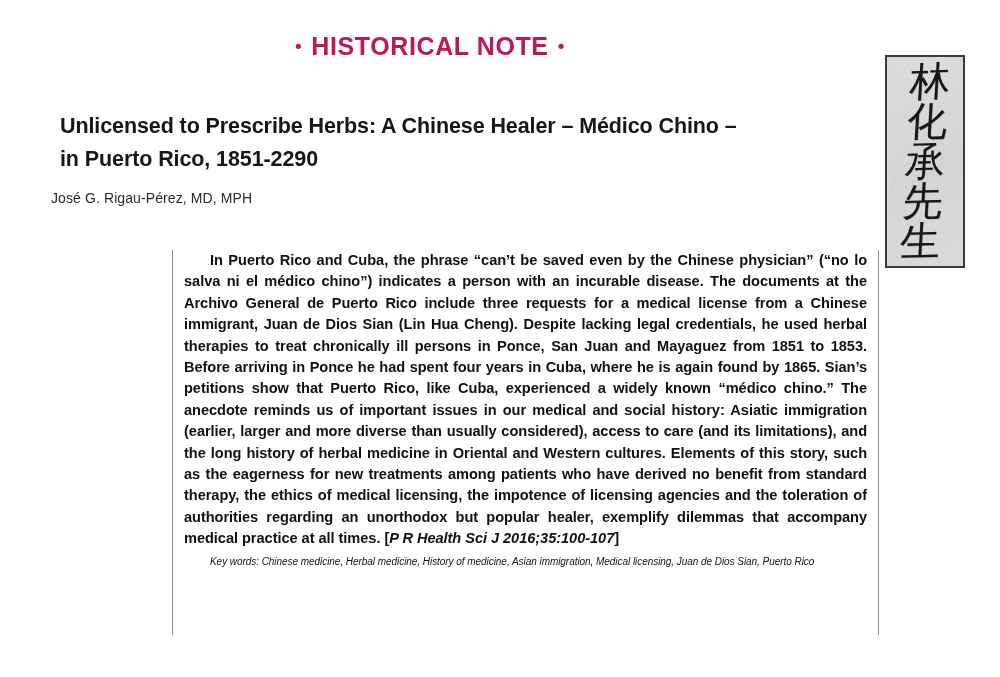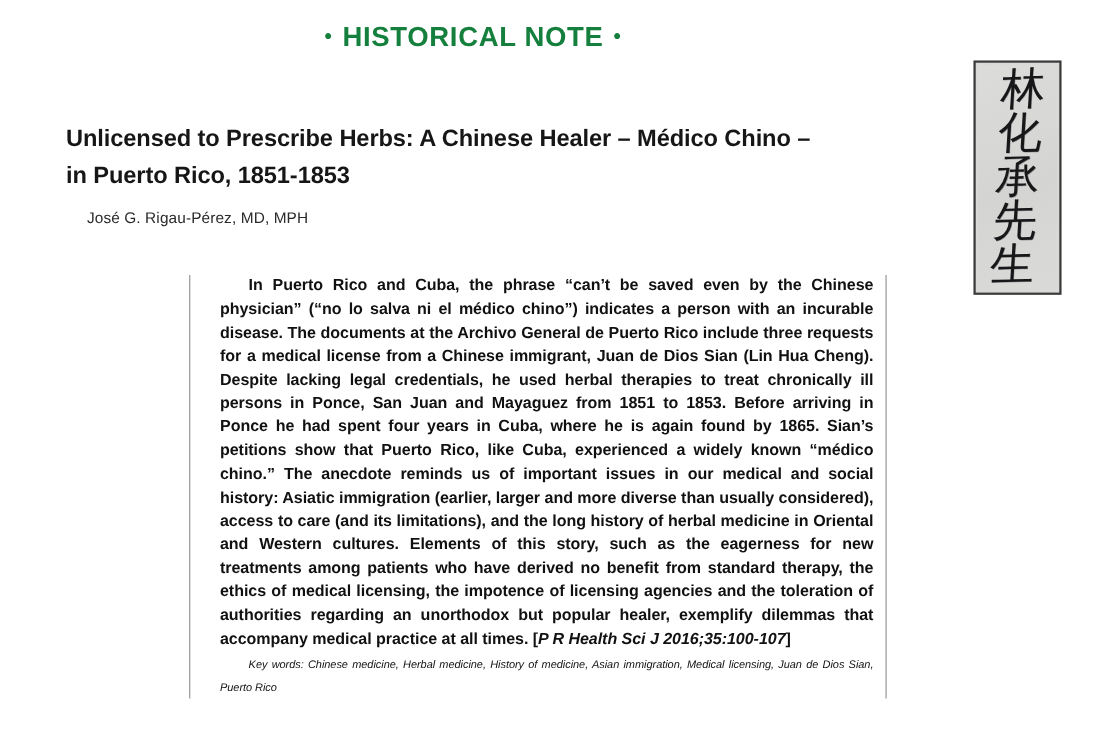--- a/index.html
+++ b/index.html
@@ -14,27 +14,27 @@
     overflow: hidden;
     font-family: "Liberation Sans", sans-serif;
     color: #1a1a1a;
     -webkit-font-smoothing: antialiased;
   }
 
   
   .section-header {
     position: absolute;
     left: 0;
-    top: 20px;
+    top: 32px;
     width: 860px;
     text-align: center;
     font-size: 25px;
     font-weight: bold;
     letter-spacing: 0.6px;
-    color: #15803d;
+    color: #be185d;
     white-space: nowrap;
   }
   .section-header .bullet {
     font-size: 19px;
     vertical-align: 3px;
     padding: 0 9px;
   }
 
   
   .article-title {
@@ -45,39 +45,38 @@
     font-size: 21.5px;
     font-weight: bold;
     line-height: 33px;
     color: #161616;
     letter-spacing: -0.1px;
   }
 
   
   .author-line {
     position: absolute;
-    left: 79px;
+    left: 51px;
     top: 190px;
     font-size: 14px;
     font-weight: normal;
     color: #2a2a2a;
     letter-spacing: 0.1px;
   }
 
   
   .abstract-block {
     position: absolute;
     left: 172px;
     top: 250px;
-    width: 634px;
+    width: 707px;
     height: 385px;
     border-left: 1.5px solid #8d8d8d;
     border-right: 1.5px solid #8d8d8d;
     box-sizing: border-box;
-    padding-left: 16px;
   }
   .abstract-inner {
     padding: 0 11px 0 11px;
   }
   .abstract-text {
     font-size: 14.6px;
     font-weight: bold;
     line-height: 21.4px;
     text-align: justify;
     text-justify: inter-word;
@@ -139,21 +138,21 @@
     display: block;
   }
 </style>
 </head>
 <body>
 
 <div class="section-header">
   <span class="bullet">•</span><span>HISTORICAL NOTE</span><span class="bullet">•</span>
 </div>
 
-<h1 class="article-title">Unlicensed to Prescribe Herbs: A Chinese Healer – Médico Chino – in Puerto Rico, 1851-1853</h1>
+<h1 class="article-title">Unlicensed to Prescribe Herbs: A Chinese Healer – Médico Chino – in Puerto Rico, 1851-2290</h1>
 
 <div class="author-line">José G. Rigau-Pérez, MD, MPH</div>
 
 <div class="abstract-block">
   <div class="abstract-inner">
     <p class="abstract-text"><span>In Puerto Rico and Cuba, the phrase “can’t be saved even by the Chinese physician” (“no lo salva ni el médico chino”) indicates a person with an incurable disease. The documents at the Archivo General de Puerto Rico include three requests for a medical license from a Chinese immigrant, Juan de Dios Sian (Lin Hua Cheng). Despite lacking legal credentials, he used herbal therapies to treat chronically ill persons in Ponce, San Juan and Mayaguez from 1851 to 1853. Before arriving in Ponce he had spent four years in Cuba, where he is again found by 1865. Sian’s petitions show that Puerto Rico, like Cuba, experienced a widely known “médico chino.” The anecdote reminds us of important issues in our medical and social history: Asiatic immigration (earlier, larger and more diverse than usually considered), access to care (and its limitations), and the long history of herbal medicine in Oriental and Western cultures. Elements of this story, such as the eagerness for new treatments among patients who have derived no benefit from standard therapy, the ethics of medical licensing, the impotence of licensing agencies and the toleration of authorities regarding an unorthodox but popular healer, exemplify dilemmas that accompany medical practice at all times. </span><span>[</span><span class="citation">P R Health Sci J 2016;35:100-107</span><span>]</span></p>
     <p class="keywords">Key words: Chinese medicine, Herbal medicine, History of medicine, Asian immigration, Medical licensing, Juan de Dios Sian, Puerto Rico</p>
   </div>
 </div>
 

